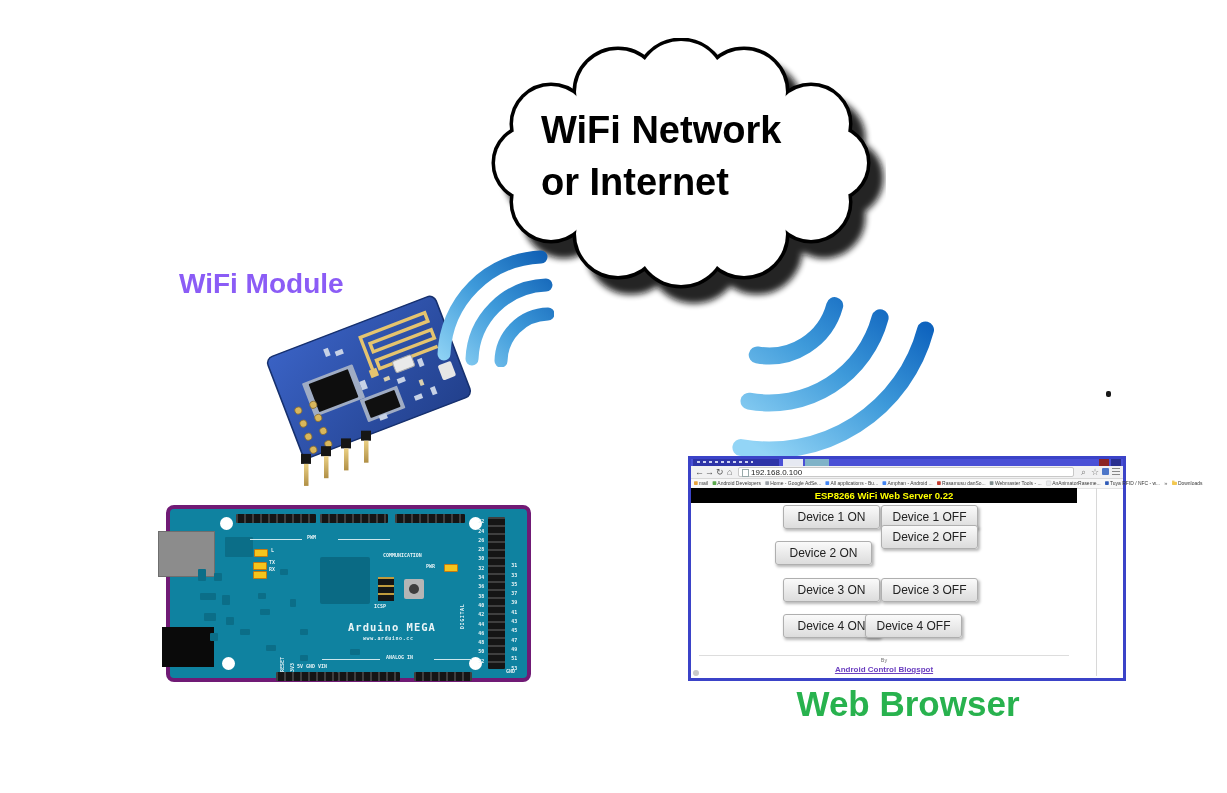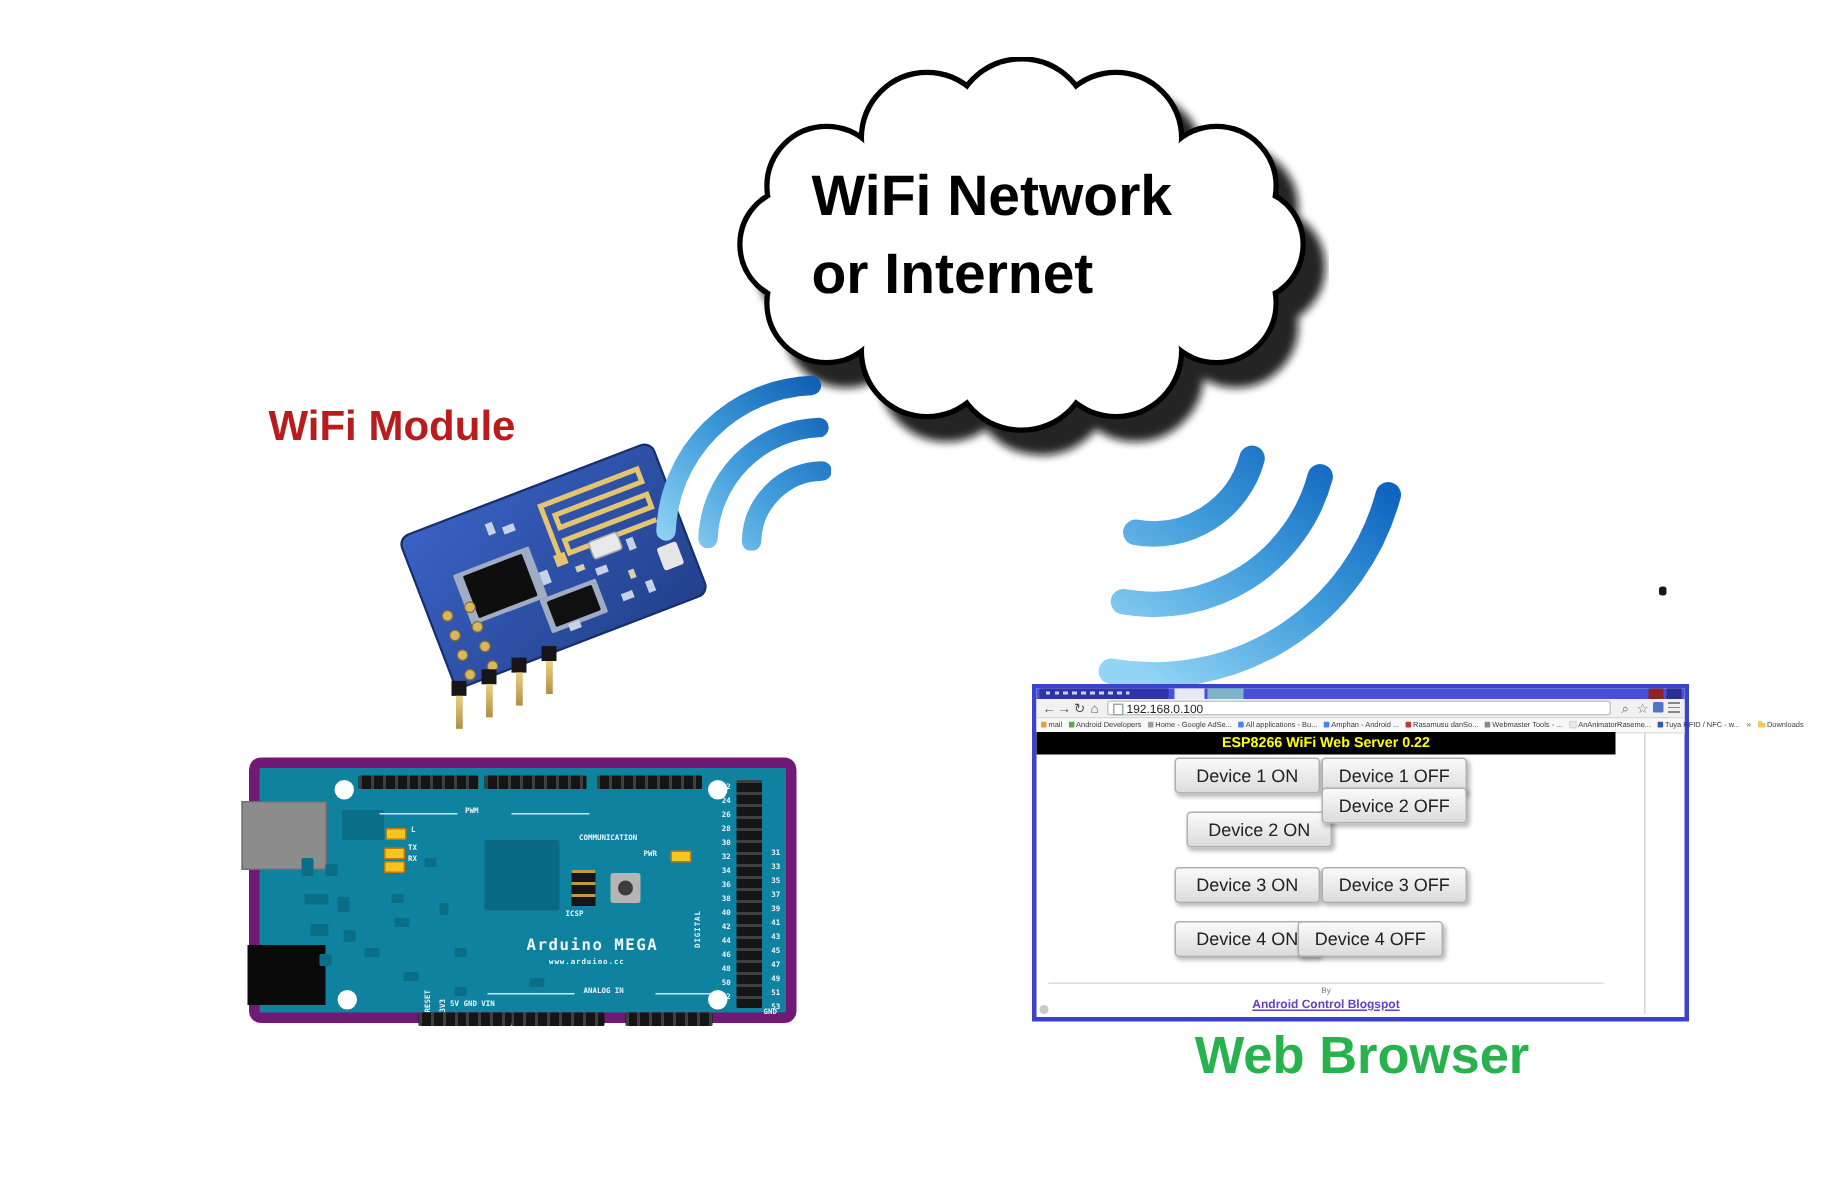--- a/index.html
+++ b/index.html
@@ -2,27 +2,27 @@
 <html><head>
 <meta charset="utf-8">
 <style>
   html,body{margin:0;padding:0;background:#fff;}
   .canvas{position:relative;width:1227px;height:793px;background:#fff;overflow:hidden;
           font-family:"Liberation Sans",sans-serif;margin-left:36px;}
   .abs{position:absolute;}
 
   
   .cap{position:absolute;font-weight:bold;}
-  .cap-orange{left:143px;top:264px;font-size:28px;line-height:40px;color:#b91c1c;}
+  .cap-orange{left:143px;top:264px;font-size:28px;line-height:40px;color:#8b5cf6;}
   .cap-blue{left:150px;top:684px;width:300px;text-align:center;font-size:35px;color:#3E45D4;}
   .cap-green{left:722px;top:684px;width:300px;text-align:center;font-size:35px;color:#28B24E;}
 
   
   .arduino{position:absolute;left:130px;top:505px;width:365px;height:177px;
-           background:#0F82A0;border-radius:8px;border:7px solid #701a75;box-sizing:border-box;text-decoration:underline;}
+           background:#0F82A0;border-radius:8px;border:4px solid #701a75;box-sizing:border-box;text-decoration:underline;}
   .hole{position:absolute;width:13px;height:13px;border-radius:50%;background:#fff;}
   .hdr{position:absolute;height:9px;border-radius:1px;
        background:repeating-linear-gradient(90deg,#3f3f3f 0 2px,#151515 2px 8px);}
   .vhdr{position:absolute;width:17px;border-radius:1px;
         background:repeating-linear-gradient(180deg,#3f3f3f 0 2px,#151515 2px 8px);}
   .usb{position:absolute;left:-12px;top:22px;width:57px;height:46px;background:#8C8C8C;
        border:1px solid #6e6e6e;box-sizing:border-box;}
   .pjack{position:absolute;left:-8px;top:118px;width:52px;height:40px;background:#0A0A0A;}
   .chip-big{position:absolute;left:150px;top:48px;width:50px;height:47px;background:#0A6A84;border-radius:2px;}
   .p{position:absolute;background:#0B6E88;border-radius:1px;}
@@ -376,21 +376,21 @@
             <span class="fico"></span>
             <span>Downloads</span>
           </span>
       </div>
     </div>
 
     <div class="pgheader">ESP8266 WiFi Web Server 0.22</div>
 
     <button class="devbtn" style="left:92px;top:46px">Device 1 ON</button>
     <button class="devbtn" style="left:190px;top:46px">Device 1 OFF</button>
-    <button class="devbtn" style="left:100px;top:82px">Device 2 ON</button>
+    <button class="devbtn" style="left:84px;top:82px">Device 2 ON</button>
     <button class="devbtn" style="left:190px;top:66px">Device 2 OFF</button>
     <button class="devbtn" style="left:92px;top:119px">Device 3 ON</button>
     <button class="devbtn" style="left:190px;top:119px">Device 3 OFF</button>
     <button class="devbtn" style="left:92px;top:155px">Device 4 ON</button>
     <button class="devbtn" style="left:174px;top:155px">Device 4 OFF</button>
 
     <div class="divider"></div>
     <div class="byline">By</div>
     <a class="flink" href="#">Android Control Blogspot</a>
     <div class="scroll-line"></div>

